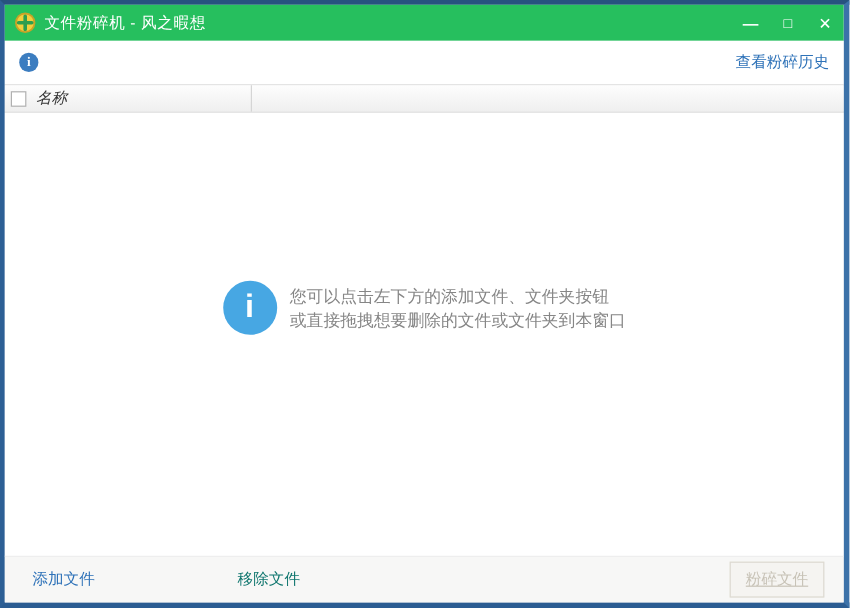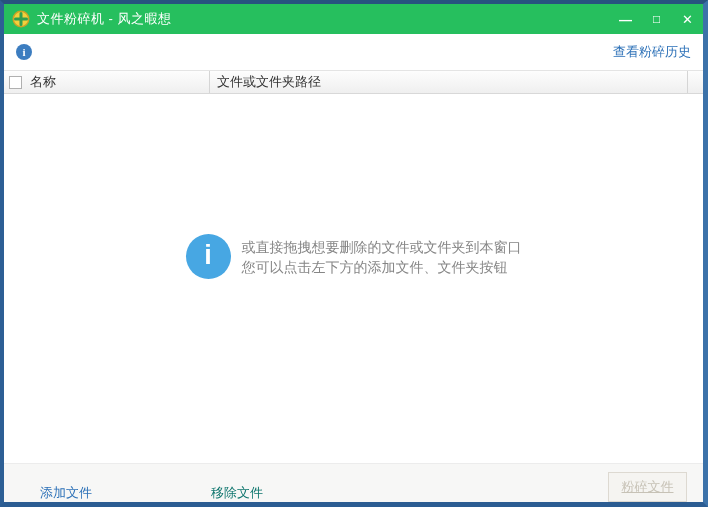--- a/index.html
+++ b/index.html
@@ -48,21 +48,21 @@
   }
   .info-text { font-size:13px; color:#3a3a3a; }
   .history-link { margin-left:auto; font-size:13px; color:#2e72b8; text-decoration:none; cursor:pointer;text-align:center; }
   
   .table-header {
     height:24px; flex:0 0 24px;
     background:linear-gradient(180deg,#fdfdfd,#efefef);
     border-top:1px solid #e4e4e4;
     border-bottom:1px solid #d8d8d8;
     display:flex; 
-    font-size:13px; color:#333;
+    font-size:13px; color:#333;font-style:italic;
   }
   .col { height:100%; display:flex; align-items:center; }
   .col-name { width:206px; border-right:1px solid #d5d5d5; padding-left:5px; }
   .col-path { width:478px; border-right:1px solid #d5d5d5; padding-left:7px; }
   .col-rest { flex:1; }
   .checkbox {
     width:13px; height:13px;
     border:1px solid #b0b0b0; background:#fff;
     margin-right:8px; display:inline-block;
   }
@@ -78,22 +78,22 @@
     color:#fff; font-size:27px; font-weight:bold;
     display:flex; align-items:center; justify-content:center;
     padding-bottom:2px;
   }
   .hint-text { font-size:14px; color:#868686; line-height:20px; }
   
   .footer {
     height:39px; flex:0 0 39px;
     background:#f7f7f6;
     border-top:1px solid #ececec;
-    display:flex; align-items:flex-end;
-    padding-left:36px;
+    display:flex; align-items:center;
+    padding-left:23px;
     font-size:13px;
   }
   .text-btn { cursor:pointer; user-select:none; }
   .text-btn.blue { color:#2e72b8; }
   .text-btn.gray { color:#0f766e; margin-left:119px; }
   .shred-btn {
     margin-left:auto; margin-right:16px;
     width:79px; height:30px;
     background:#f5f4f1;
     border:1px solid #ddd9d1;
@@ -127,32 +127,29 @@
   <div class="infobar">
     <span class="info-icon-sm">i</span>
     <a class="history-link">查看粉碎历史</a>
   </div>
 
   <div class="table-header">
     <div class="col col-name">
       <span class="checkbox"></span>
       <span>名称</span>
     </div>
-    <div class="col col-path">
-      <span>文件或文件夹路径</span>
-    </div>
     <div class="col col-rest"></div>
   </div>
 
   <div class="table-body">
     <div class="empty-state">
       <div class="big-info">i</div>
       <div class="hint-text">
+        <div>您可以点击左下方的添加文件、文件夹按钮</div>
         <div>或直接拖拽想要删除的文件或文件夹到本窗口</div>
-        <div>您可以点击左下方的添加文件、文件夹按钮</div>
       </div>
     </div>
   </div>
 
   <div class="footer">
     <span class="text-btn blue">添加文件</span>
     <span class="text-btn gray">移除文件</span>
     <button class="shred-btn" disabled="">粉碎文件</button>
   </div>
 

